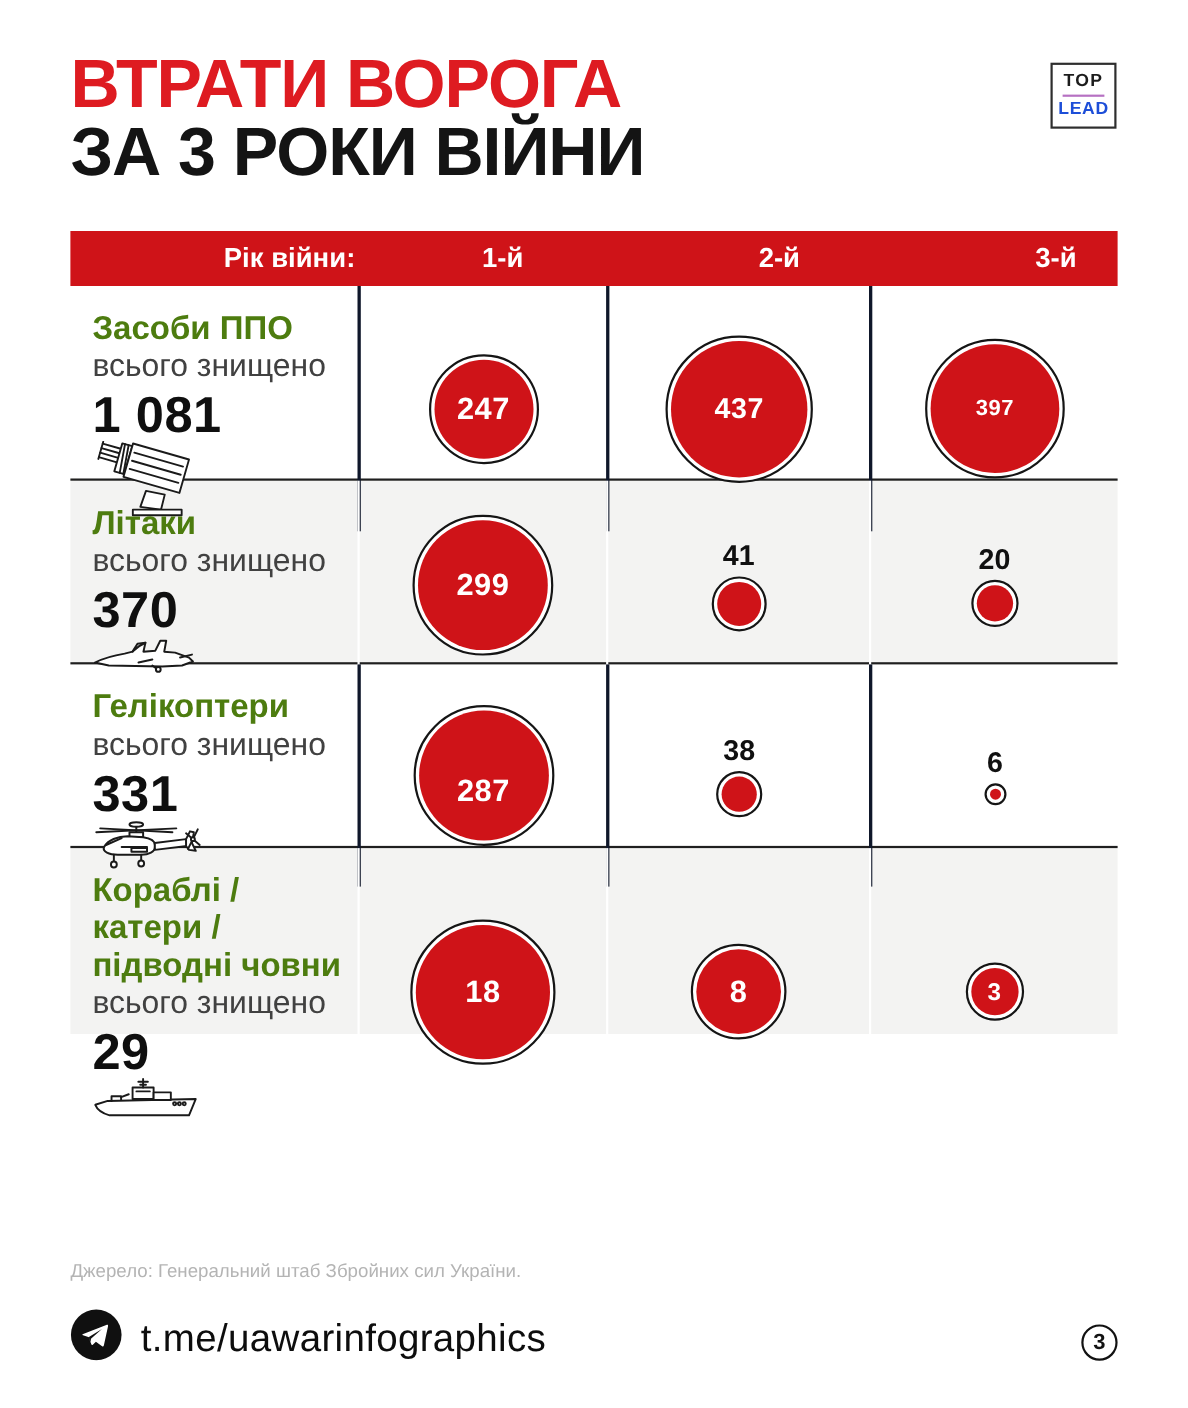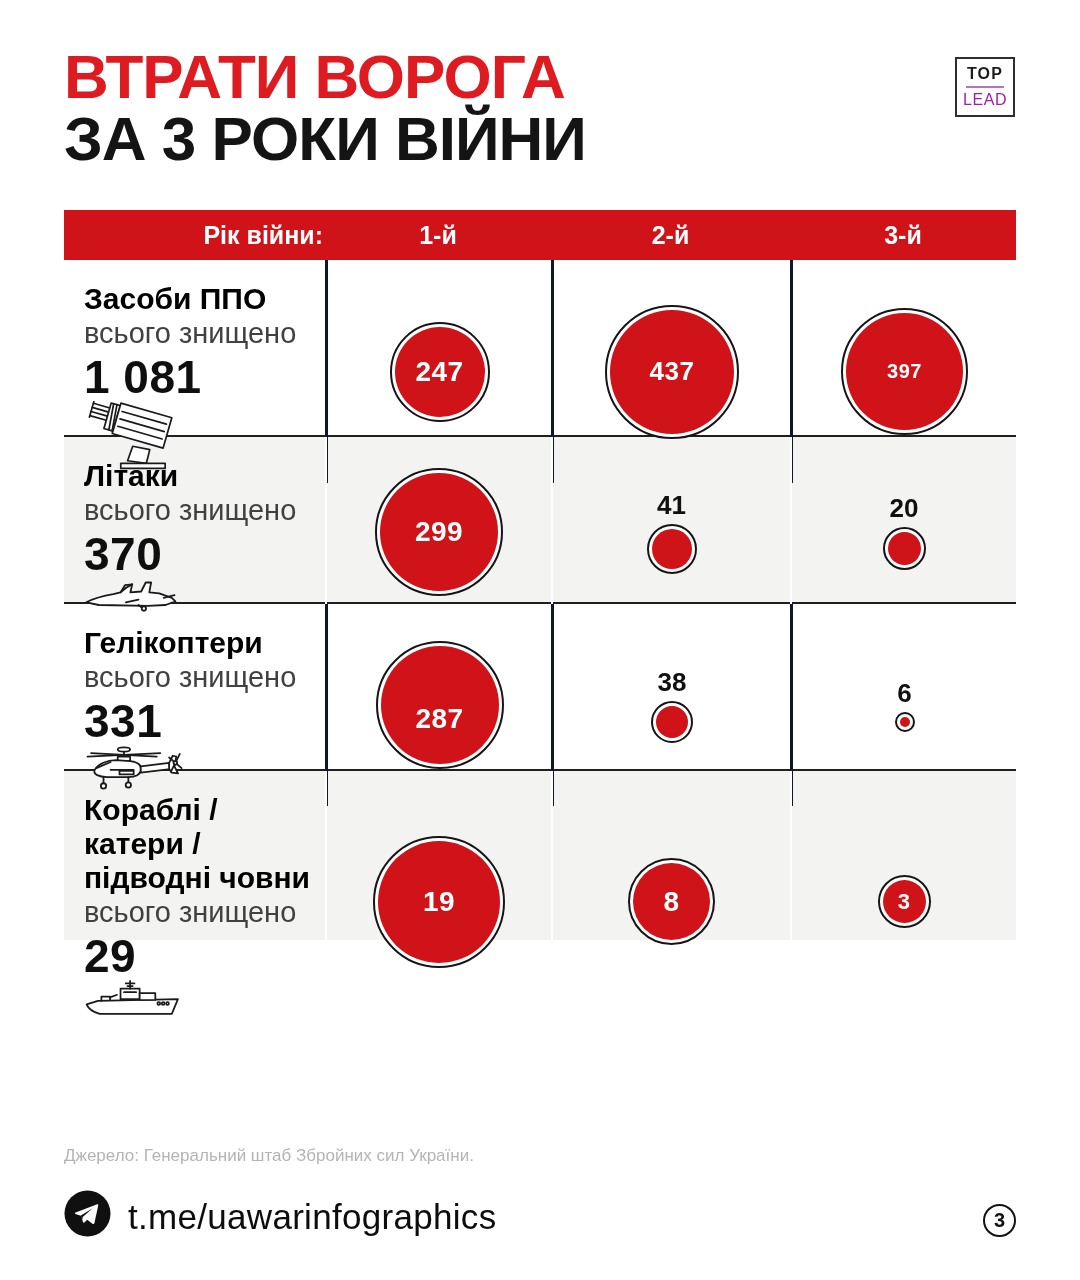--- a/index.html
+++ b/index.html
@@ -15,43 +15,43 @@
   .title-line.l1 { color:var(--title-red,#de1b21); }
   .title-line.l2 { color:#141414; }
   
   .toplead {
     position:absolute; left:955px; top:57px; width:60px; height:60px;
     border:2.5px solid #2e2e2e; background:#fff; box-sizing:border-box;
     display:flex; flex-direction:column; align-items:center; justify-content:center;
   }
   .toplead .tl-top  { font-size:16px; font-weight:700; letter-spacing:1.2px; color:#1c1c1c; }
   .toplead .tl-div  { width:38px; height:2px; background:var(--logo-divider,#b671c2); margin:3px 0; }
-  .toplead .tl-lead { font-size:16px; font-weight:400; letter-spacing:0.6px; color:#a21caf; }
+  .toplead .tl-lead { font-size:16px; font-weight:700; letter-spacing:0.6px; color:#1d4ed8; }
   
   .table { position:absolute; left:64px; top:210px; width:952px; }
   .thead {
     height:50px; background:var(--accent,#cf1318);
     display:grid; grid-template-columns:261px 226px 239px 226px;
-    align-items:center; color:#fff; font-weight:700; font-size:25px;
+    align-items:center; color:#fff; font-weight:700; font-size:25px;gap:19px;
   }
   .thead .h-label { text-align:right; padding-right:2px; }
   .thead .h-col   { text-align:center; }
   .row { display:grid; grid-template-columns:261px 226px 239px 226px; box-sizing:border-box; }
   .row.alt  { background:var(--row-alt,#f3f3f2); }
   .row.bordered { border-top:2px solid #1f1f1f; }
   .row:nth-of-type(1) { height:175px; }
   .row:nth-of-type(2) { height:167px;text-align:center; }
   .row:nth-of-type(3) { height:167px; }
   .row:nth-of-type(4) { height:171px; }
   .cell { box-sizing:border-box; }
   .row .value-cell { display:flex; align-items:center; justify-content:center; }
   .row.plain .value-cell { border-left:3px solid #0f172a; }
   .row.alt   .value-cell { border-left:2px solid #ffffff; }
   .label-cell { display:flex; flex-direction:column; align-items:flex-start; padding:22px 0 12px 20px; }
-  .row-name     { font-size:30px; font-weight:700; line-height:34px; color:#000000; white-space:pre-line; }
+  .row-name     { font-size:30px; font-weight:700; line-height:34px; color:#4d7c0f; white-space:pre-line; }
   .row-subtitle { font-size:29px; line-height:33px; color:#414141; margin-top:1px; }
   .row-total    { font-size:46px; font-weight:900; color:#0f0f0f; line-height:48px; margin-top:3px; letter-spacing:0.5px; }
   .row-icon { margin-top:auto; }
   .row-icon svg { display:block; }
   
   .bubble-wrap { display:flex; flex-direction:column; align-items:center; }
   .bubble-label-above { font-size:26px; font-weight:800; color:#101010; margin-bottom:3px; }
   .bubble-outer {
     border:2px solid #151515; border-radius:50%; background:#fff;
     padding:3px; box-sizing:border-box; display:flex;
@@ -286,21 +286,21 @@
       <circle cx="96" cy="27" r="1.6"></circle>
     </g>
   </svg>
           </div>
     </div>
   <div class="cell value-cell">
     <div class="bubble-wrap">
 
       <div class="bubble-outer" style="height: 132px; width: 132px;">
         <div class="bubble-inner">
-          <span class="bubble-num" style="font-size: 28px;">19</span>
+          <span class="bubble-num" style="font-size: 28px;">18</span>
         </div>
       </div>
     </div>
   </div>
         <div class="cell value-cell">
     <div class="bubble-wrap">
 
       <div class="bubble-outer" style="height: 87px; width: 87px;">
         <div class="bubble-inner">
           <span class="bubble-num" style="font-size: 28px;">8</span>

